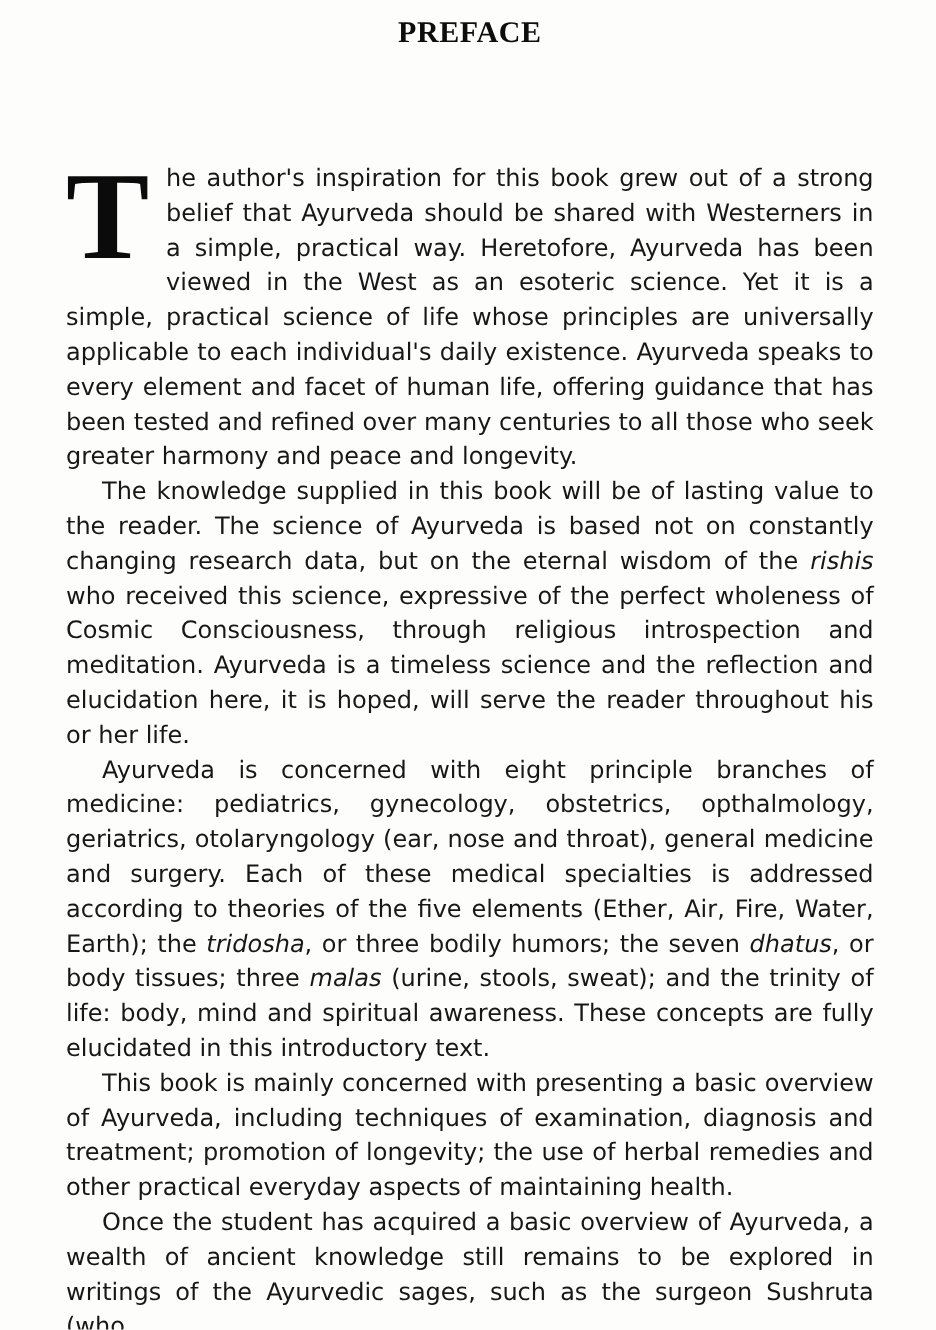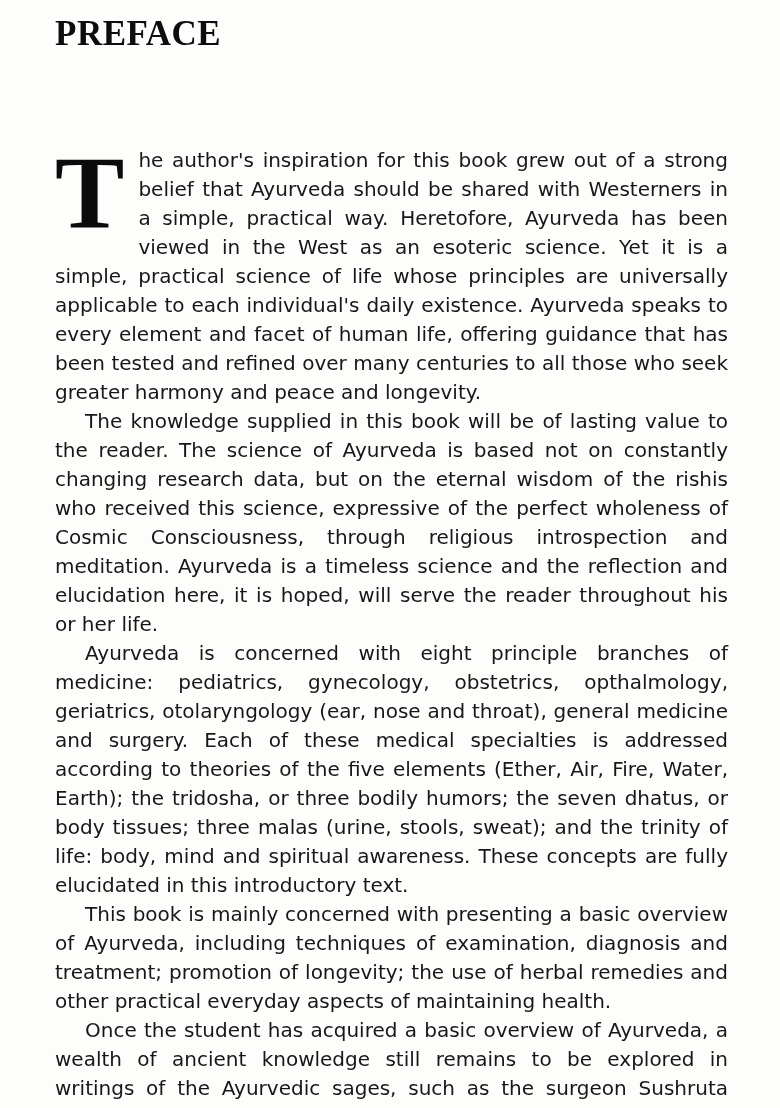--- a/index.html
+++ b/index.html
@@ -17,23 +17,24 @@
     }
     .page {
       width: 780px;
       height: 1108px;
       padding: 14px 52px 0 55px;
       box-sizing: border-box;
       overflow: hidden;
     }
     .page-title {
       margin: 0;
+      text-align: center;
       font-family: "Liberation Serif", serif;
       font-weight: 700;
-      font-size: 35px;
+      font-size: 25px;
       letter-spacing: 0.5px;
       color: #0d0d0d;
     }
     .body-text {
       margin-top: 92px;
       font-size: 20px;
       line-height: 29px;
       text-align: justify;
       color: #171717;
     }
@@ -47,20 +48,21 @@
     .drop-cap {
       float: left;
       font-family: "Liberation Serif", serif;
       font-weight: 700;
       font-size: 104px;
       line-height: 0.8;
       padding: 5px 14px 0 0;
       color: #0b0b0b;
     }
     .italic {
+      font-style: italic;
     }
   </style>
 </head>
 <body>
 
 <div class="page">
   <h1 class="page-title">PREFACE</h1>
 
   <div class="body-text">
       <p class="para first"><span class="drop-cap">T</span><span>he author's inspiration for this book grew out of a strong belief that Ayurveda should be shared with Westerners in a simple, practical way. Heretofore, Ayurveda has been viewed in the West as an esoteric science. Yet it is a simple, practical science of life whose principles are universally applicable to each individual's daily existence. Ayurveda speaks to every element and facet of human life, offering guidance that has been tested and refined over many centuries to all those who seek greater harmony and peace and longevity.</span></p>

